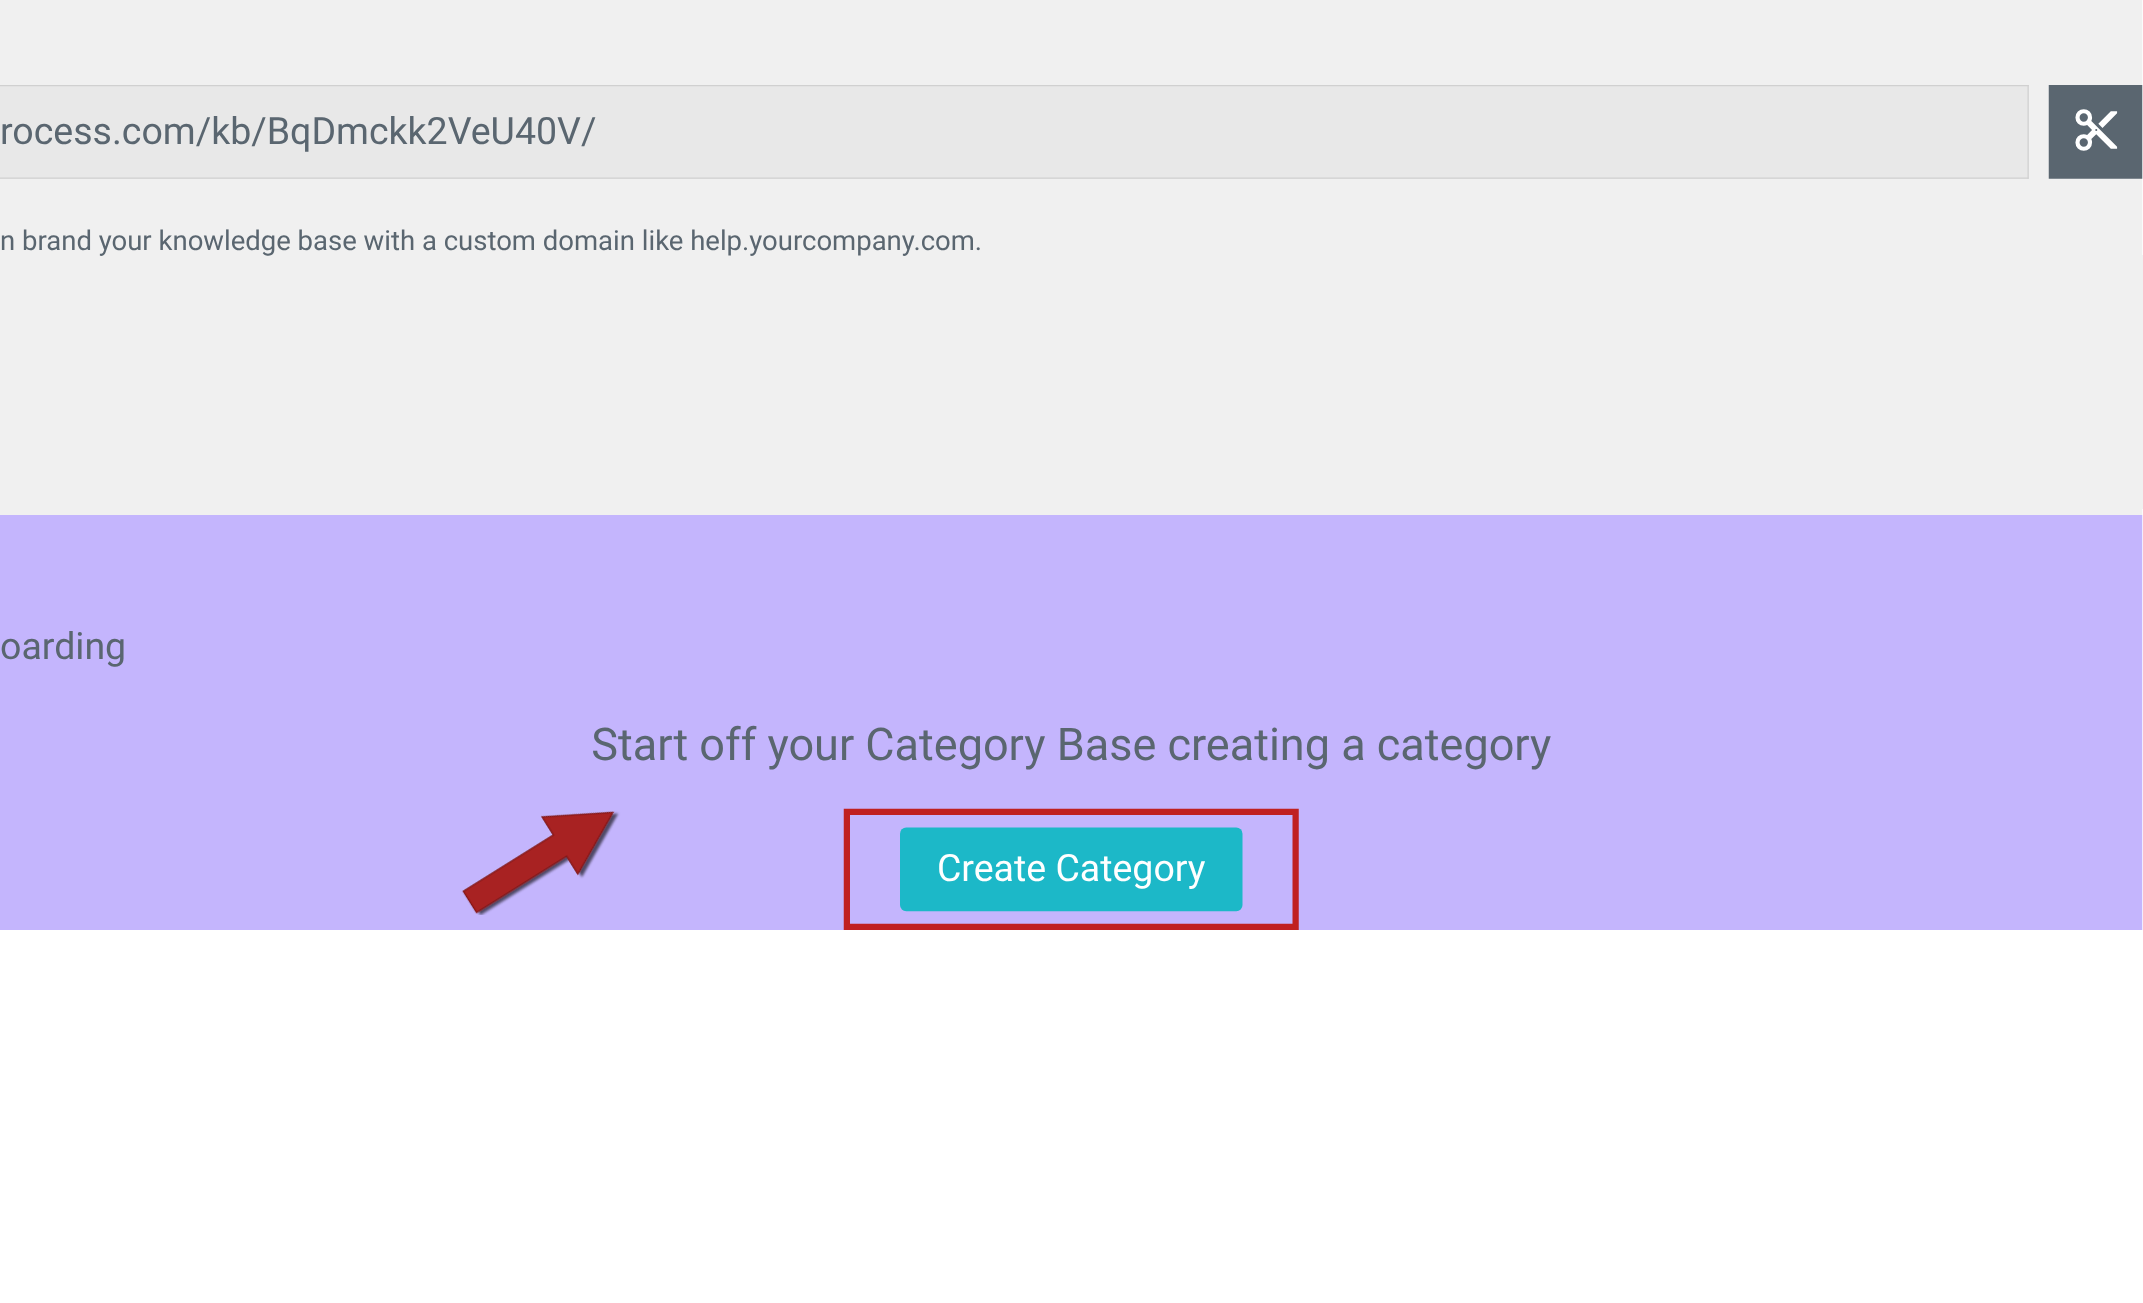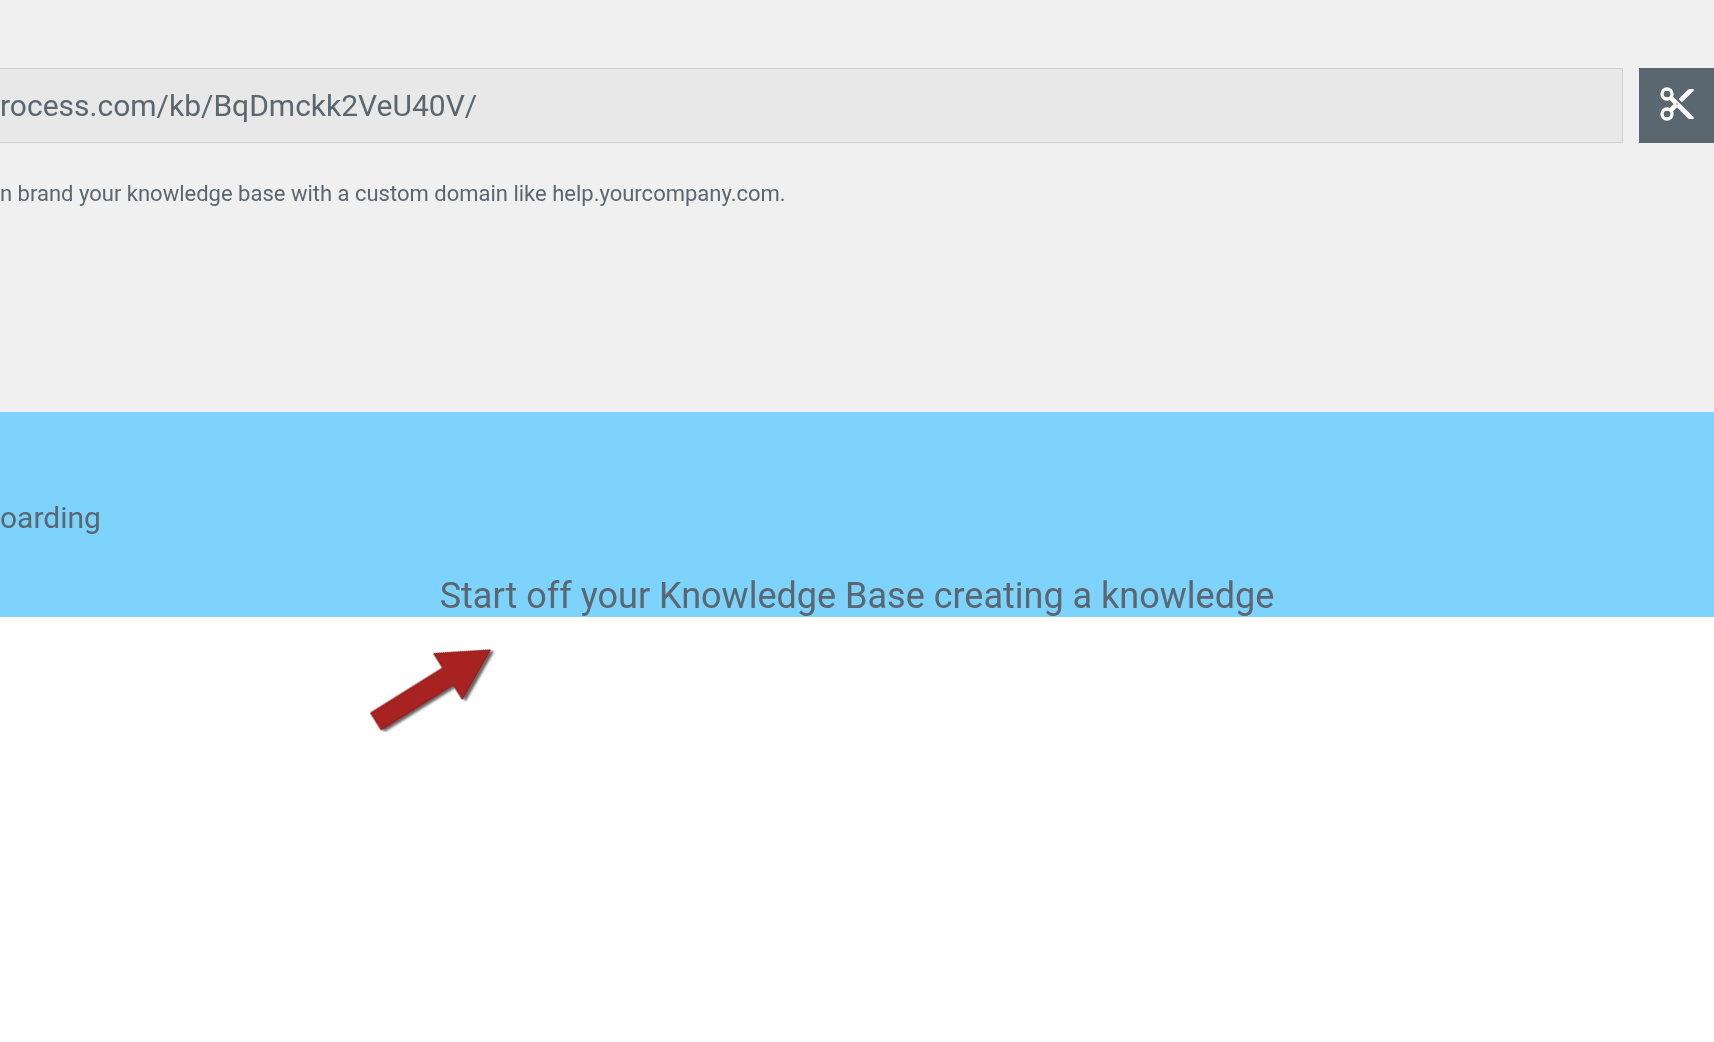--- a/index.html
+++ b/index.html
@@ -57,21 +57,21 @@
       height: 40px;
       fill: #ffffff;
     }
     .helper-text {
       font-size: 22px;
       color: #5a6670;
       margin-top: 38px;
       padding-left: 0;
     }
     .bottom-section {
-      background: #7dd3fc;
+      background: #c4b5fd;
       width: 100%;
       padding-top: 88px;
       position: relative;
     }
     .breadcrumb-text {
       font-size: 30px;
       color: #5a6670;
       padding-left: 0;
     }
     .empty-state {
@@ -122,21 +122,24 @@
       </span>
     </button>
   </div>
   <div class="helper-text">n brand your knowledge base with a custom domain like help.yourcompany.com.</div>
 </div>
 
 <div class="bottom-section">
   <div class="breadcrumb-text">oarding</div>
 
   <div class="empty-state">
-    <div class="empty-state-heading">Start off your Knowledge Base creating a knowledge</div>
+    <div class="empty-state-heading">Start off your Category Base creating a category</div>
+    <div class="highlight-box">
+      <button class="create-category-button">Create Category</button>
+    </div>
   </div>
 
   <svg class="arrow-annotation" viewBox="0 0 150 90">
     <defs>
       <filter id="shadow" x="-20%" y="-20%" width="140%" height="140%">
         <feDropShadow dx="2" dy="3" stdDeviation="1" flood-color="#000000" flood-opacity="0.6"></feDropShadow>
       </filter>
     </defs>
     <g transform="rotate(-32 75 45)" filter="url(#shadow)">
       <path d="M 10 35 L 95 35 L 95 18 L 145 45 L 95 72 L 95 55 L 10 55 Z" fill="#a82020" stroke="#801818" stroke-width="1"></path>

